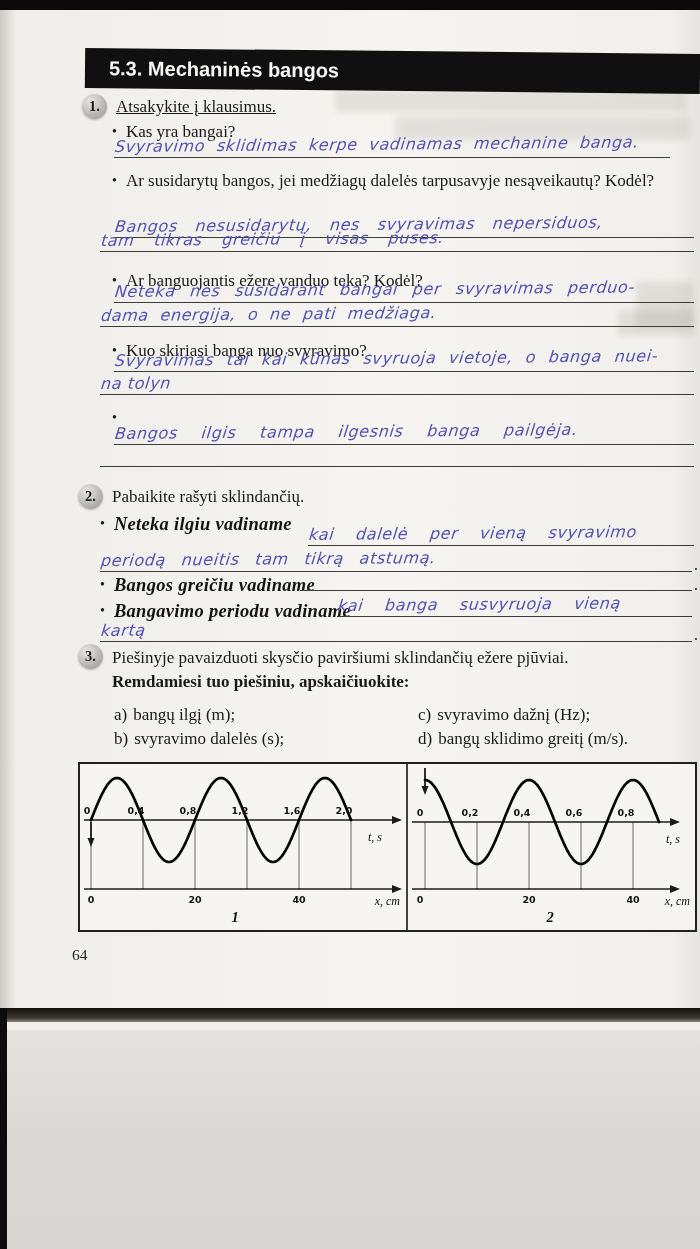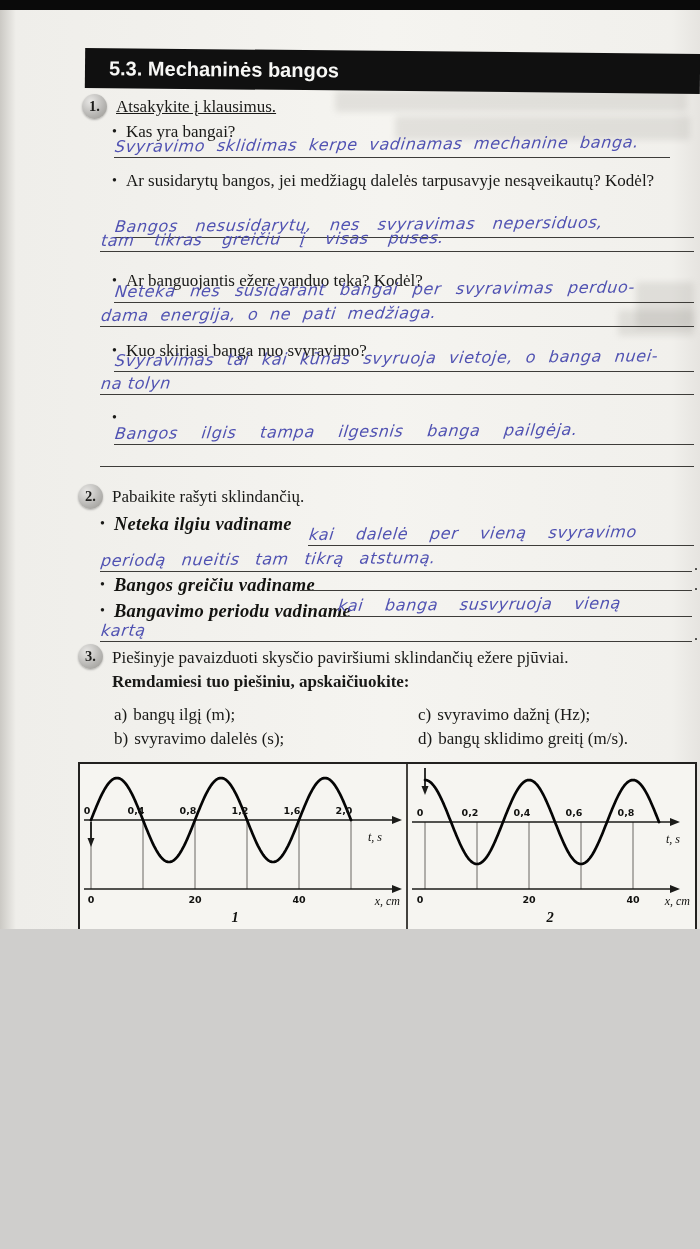--- a/index.html
+++ b/index.html
@@ -1,16 +1,16 @@
 <!DOCTYPE html>
 <html><head>
 <meta charset="utf-8">
 <style>
   html,body{margin:0;padding:0;background:#cfcecc;}
-  .canvas{position:relative;width:700px;height:929px;overflow:hidden;
+  .canvas{position:relative;width:700px;height:1249px;overflow:hidden;
           font-family:"Liberation Serif", serif;background:#a3a3a3;}
   .topbar{position:absolute;left:0;top:0;width:700px;height:10px;background:#0a0a0a;}
   .paper{position:absolute;left:0;top:10px;width:700px;height:998px;
          background:linear-gradient(90deg,#cbc9c4 0px,#efeeea 16px,#f5f4f0 55%,#f1f0ec 96%,#e6e4e0 100%);}
   .band-shadow{position:absolute;left:0;top:1008px;width:700px;height:14px;
          background:linear-gradient(180deg,#14110e 0%,#3a3733 70%,#8a8781 100%);}
   .band-light{position:absolute;left:0;top:1022px;width:700px;height:8px;background:#f0efeb;}
   .band-gray{position:absolute;left:0;top:1030px;width:700px;height:219px;
          background:linear-gradient(180deg,#e3e2df 0%,#dbdad7 40%,#d7d6d3 100%);}
   .left-strip{position:absolute;left:0;top:1008px;width:7px;height:241px;background:#0c0c0c;}

